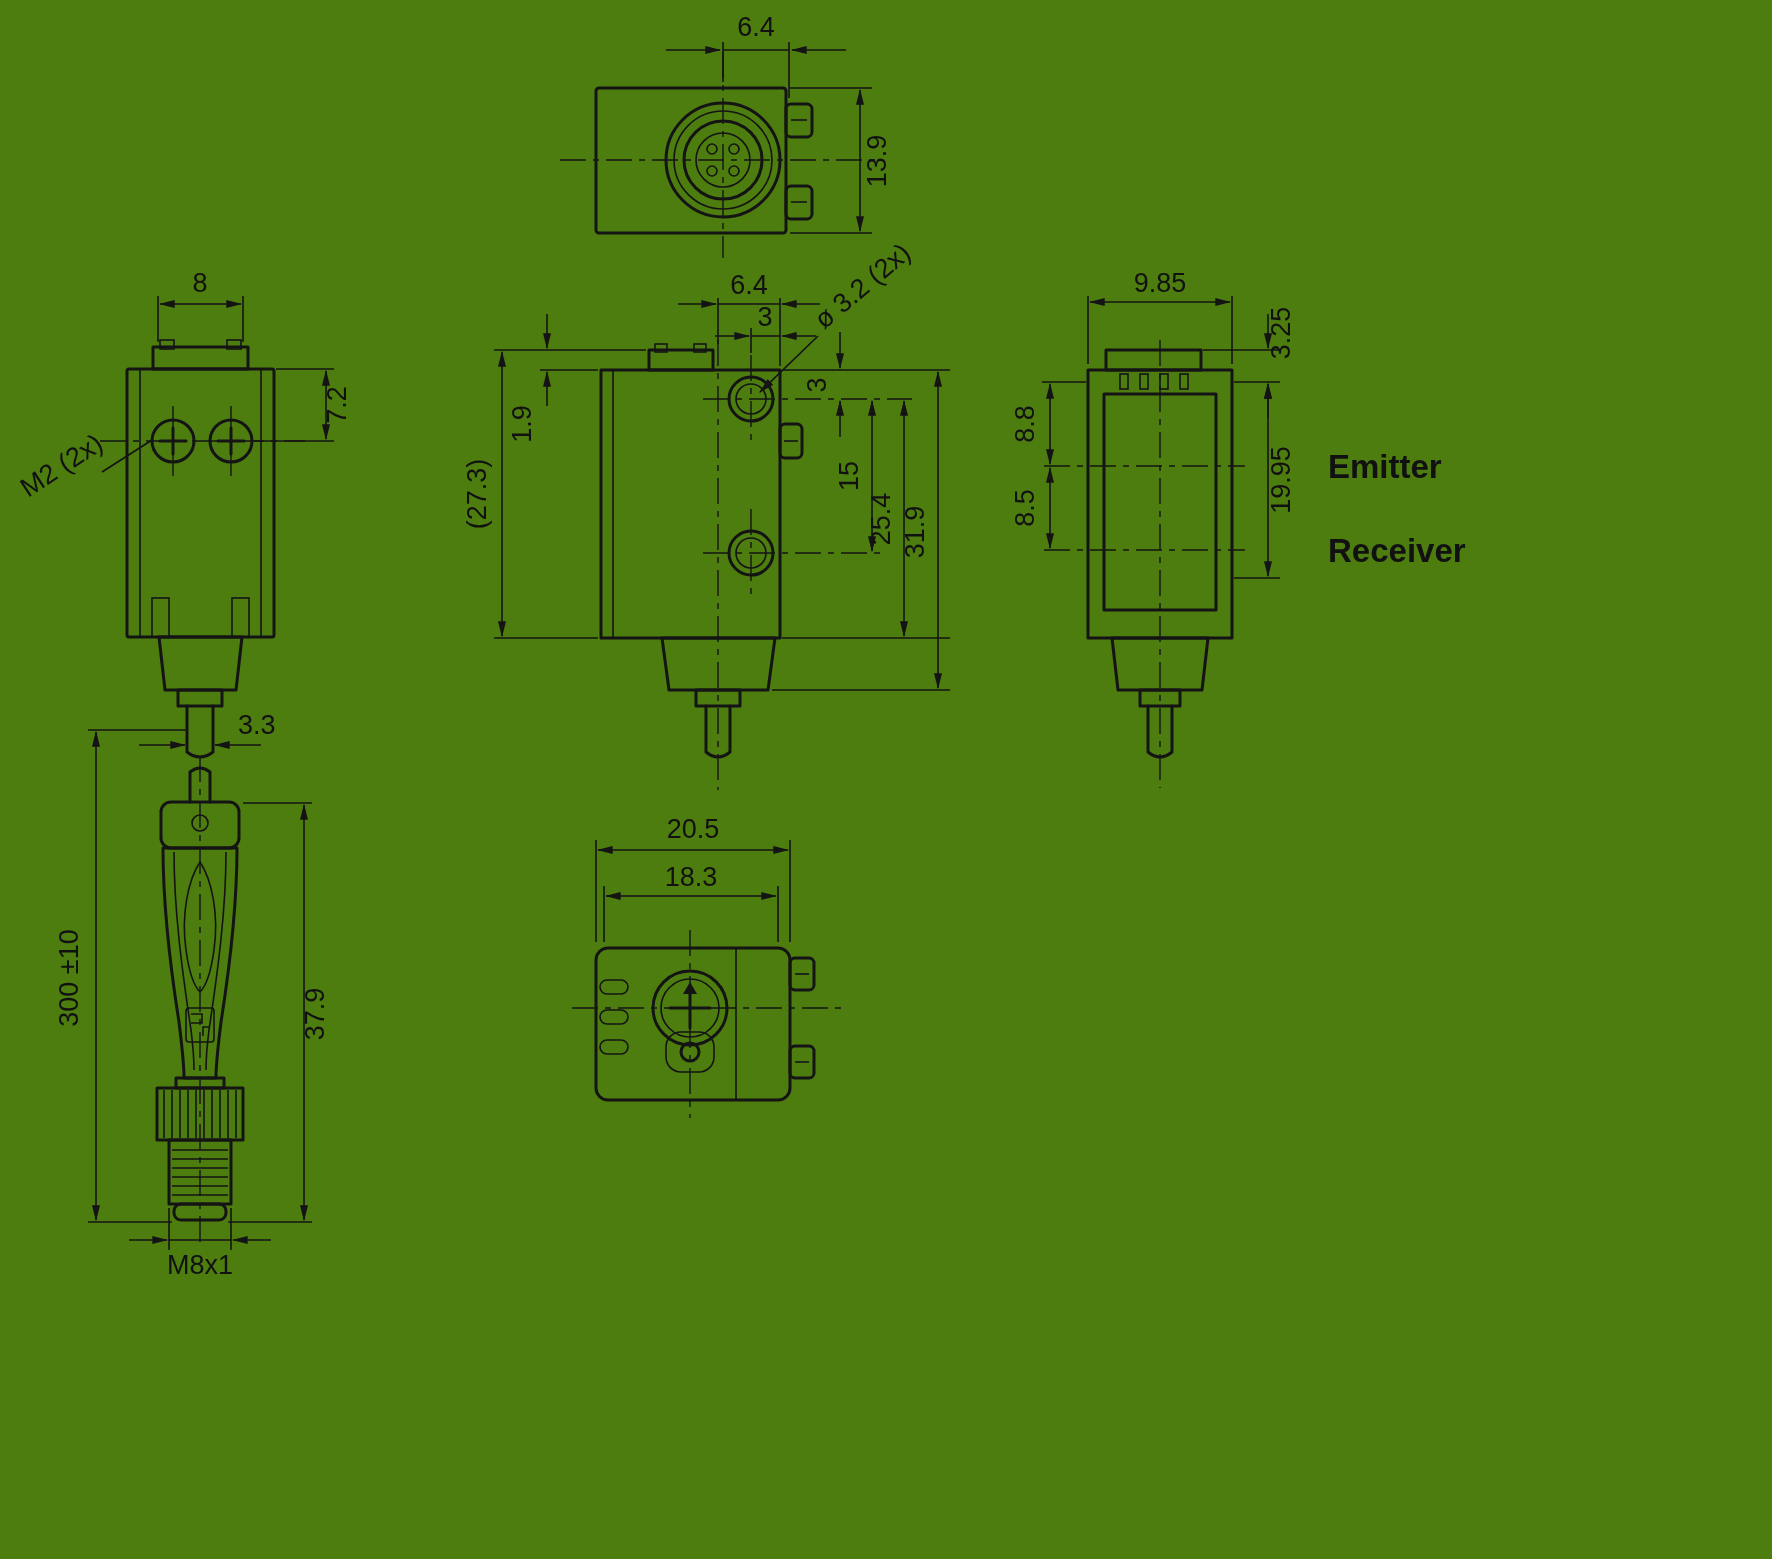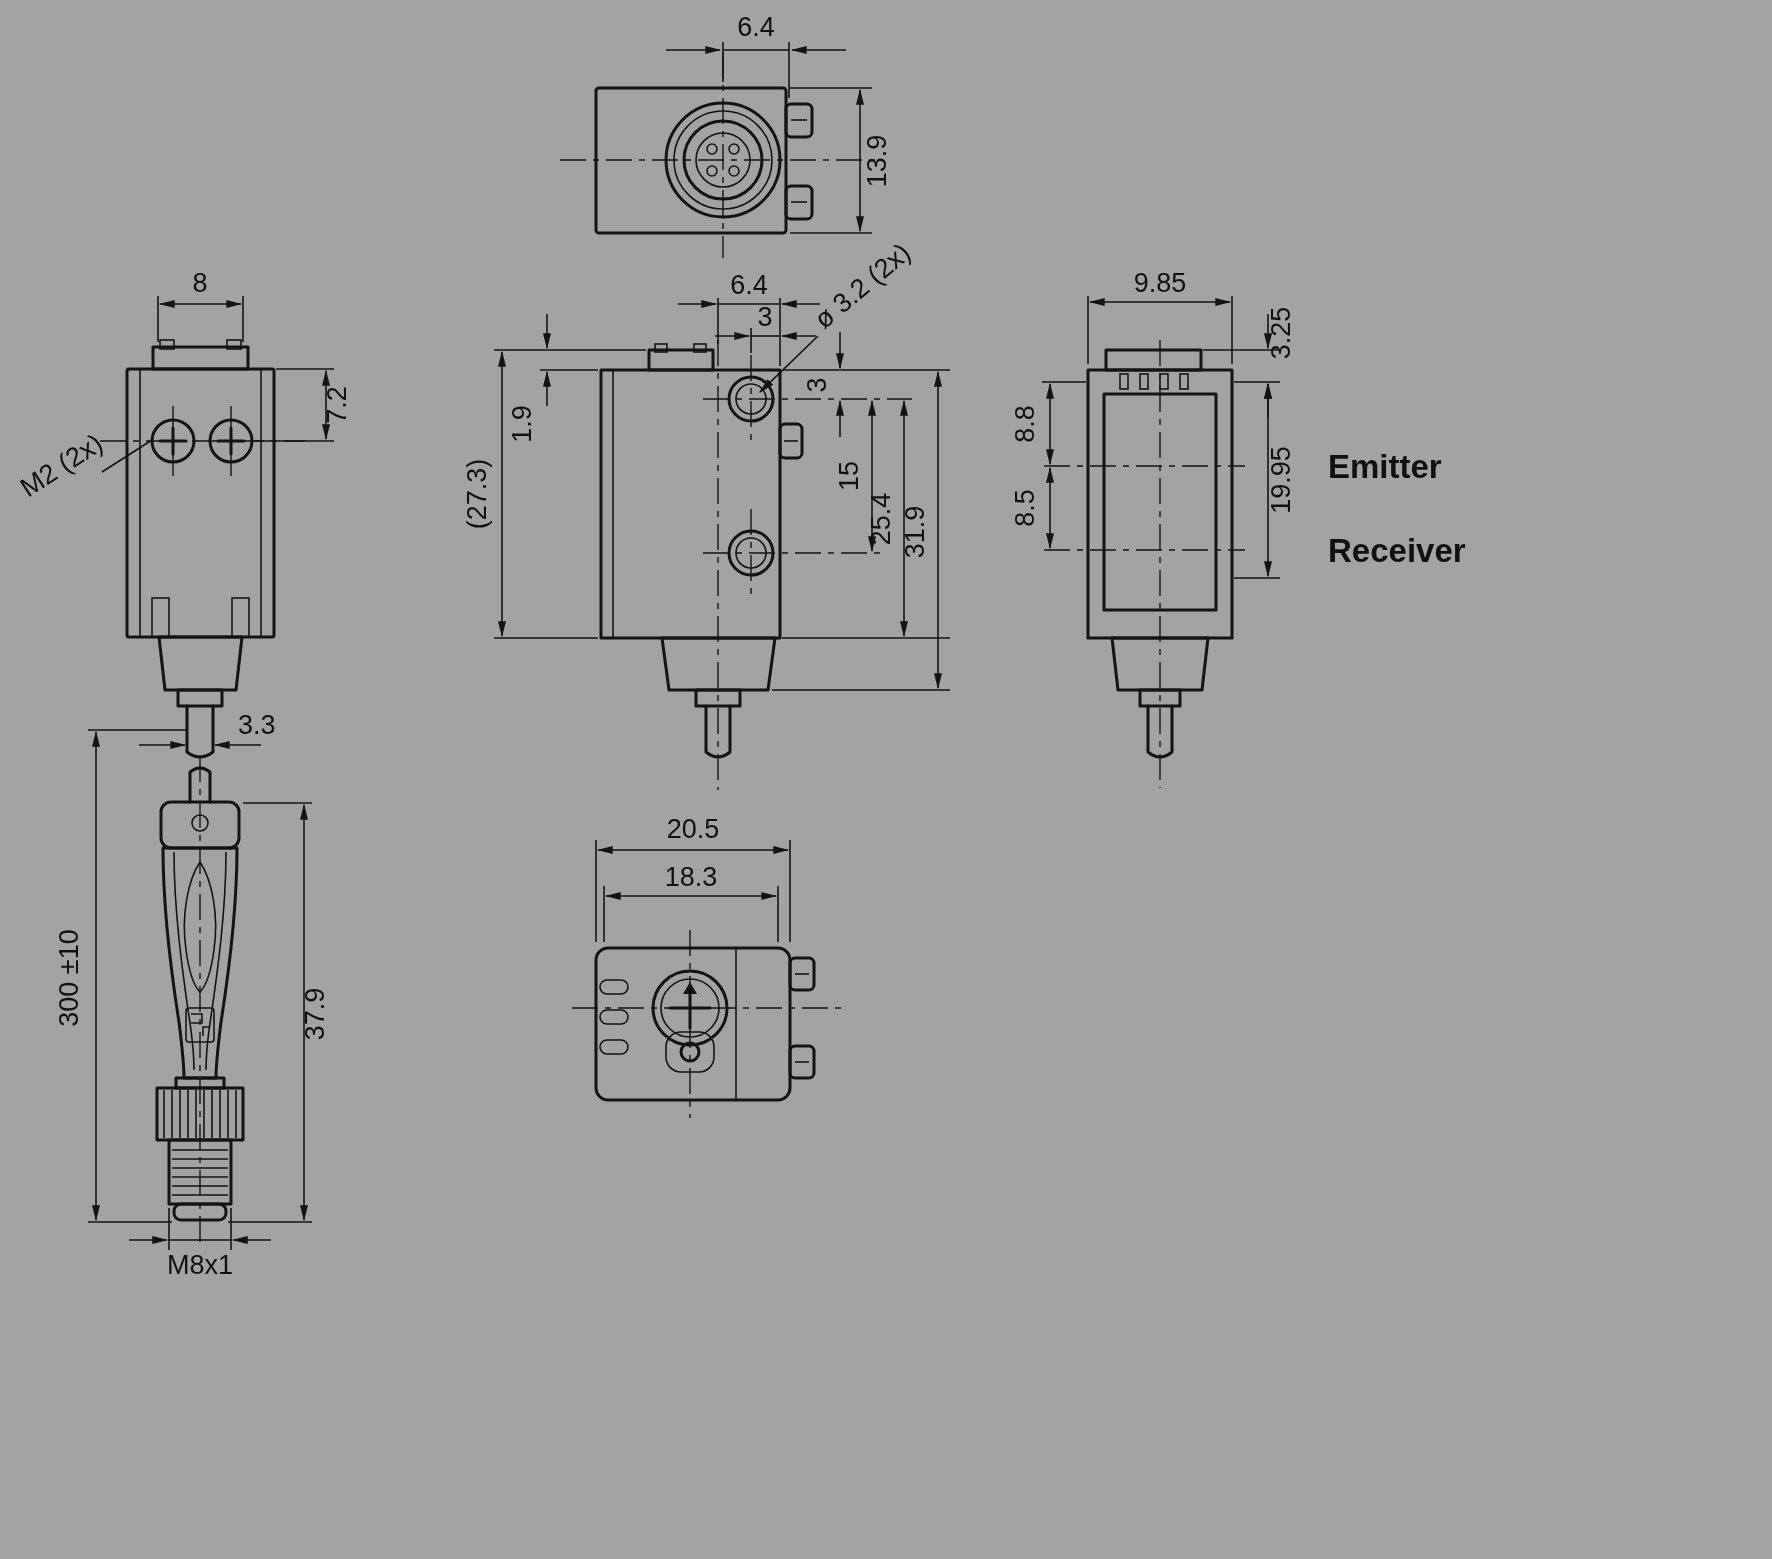--- a/index.html
+++ b/index.html
@@ -1,16 +1,16 @@
 <!DOCTYPE html>
 <html><head>
 <meta charset="utf-8">
 <style>
   html,body{margin:0;padding:0;background:#ffffff;}
-  .page{position:relative;width:1772px;height:1559px;background:#a3a3a3;font-family:"Liberation Sans",sans-serif;}
+  .page{position:relative;width:1772px;height:1559px;background:#4d7c0f;font-family:"Liberation Sans",sans-serif;}
   svg{display:block;}
   
   .ol{fill:none;stroke:#141414;stroke-width:3;stroke-linejoin:round;stroke-linecap:round;}
   .thin{fill:none;stroke:#141414;stroke-width:1.6;}
   .cl{fill:none;stroke:#141414;stroke-width:1.4;stroke-dasharray:26 7 6 7;}
   .dim{fill:none;stroke:#141414;stroke-width:1.6;}
   text{font-family:"Liberation Sans",sans-serif;fill:#111111;text-anchor:middle;}
   .dtxt{font-size:27px;}
   .as{text-anchor:start;}
   .big{font-size:33px;font-weight:bold;}

